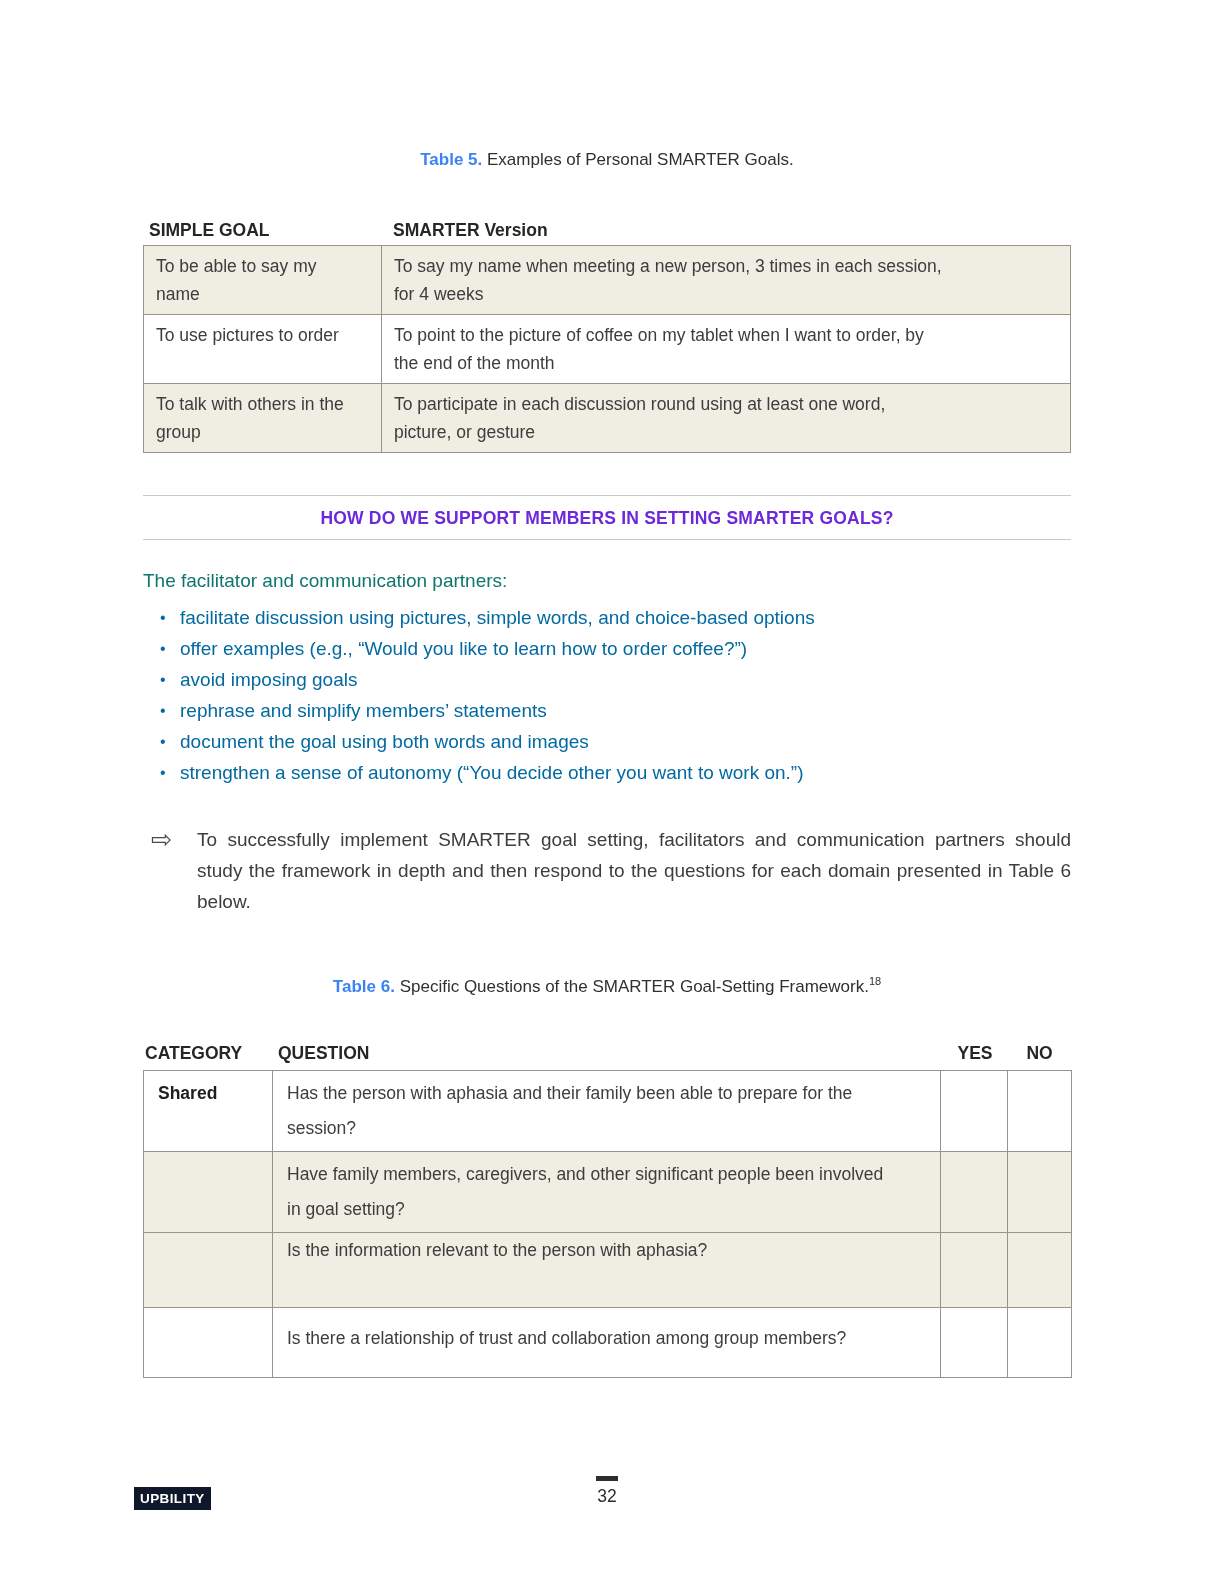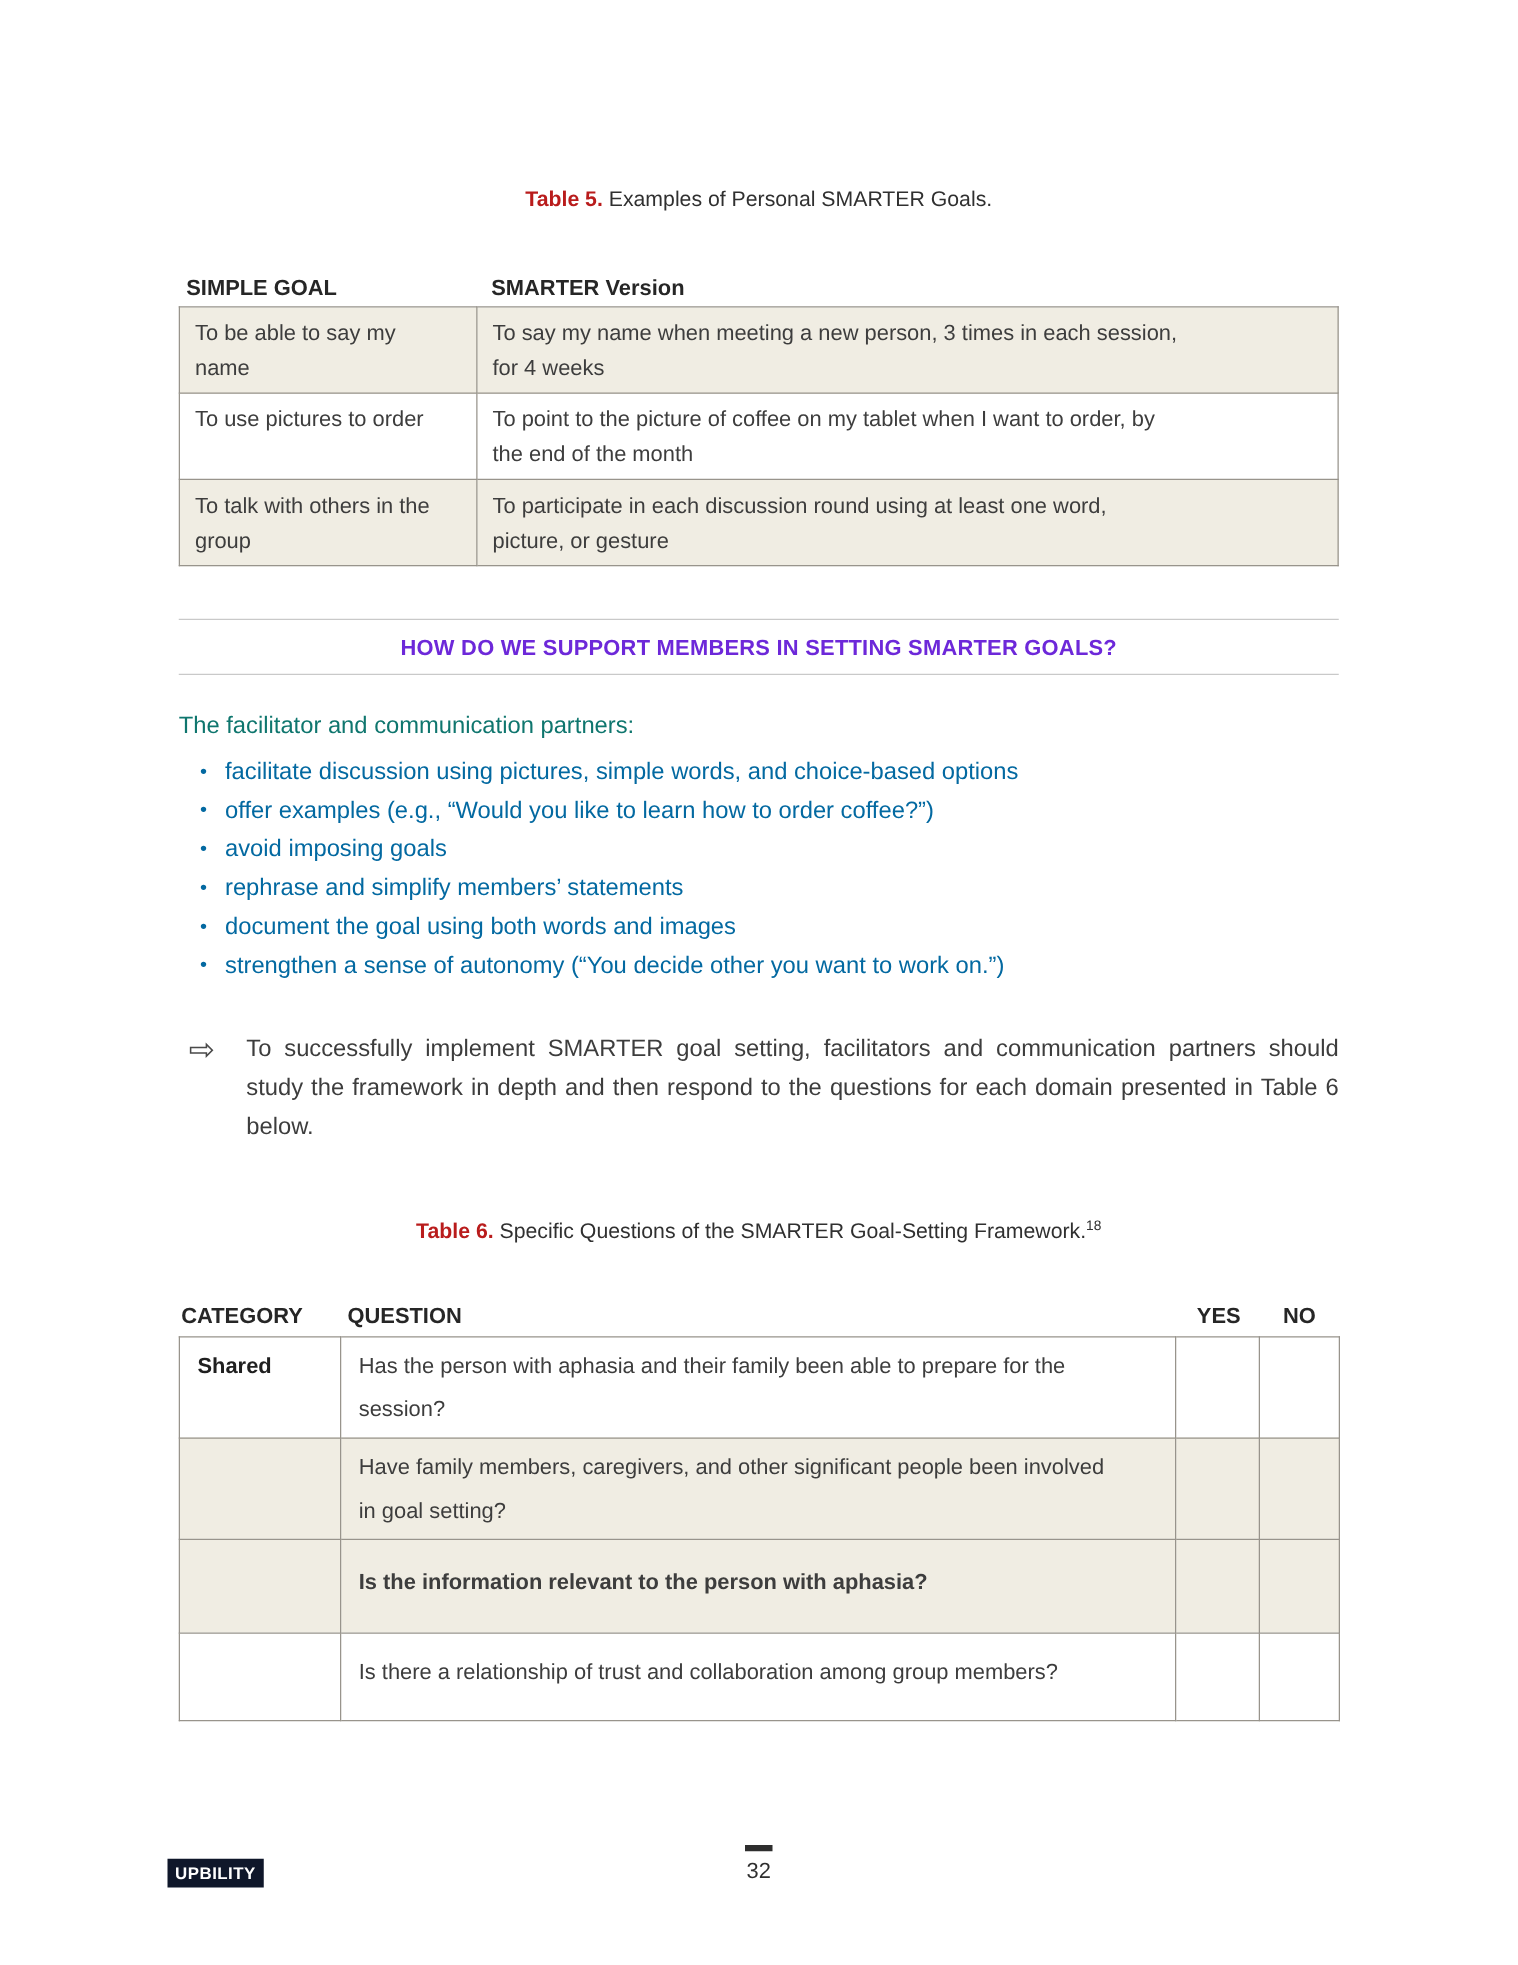--- a/index.html
+++ b/index.html
@@ -9,21 +9,21 @@
     font-family:"Liberation Sans", sans-serif;
     color:#3d3d3d;
     position:relative;
     overflow:hidden;
   }
   .page { position:relative; width:1214px; height:1572px; }
   .content { width:928px; margin:0 auto; }
 
   
   .caption { text-align:center; font-size:17px; color:#303030; }
-  .caption b { color:#b91c1c; }
+  .caption b { color:#3b82f6; }
   .t5-caption { padding-top:150px; }
   .t6-caption { margin-top:58px; }
   sup { font-size:11px; vertical-align:super; }
 
   
   .t5-head { display:flex; margin-top:50px; font-weight:bold; font-size:17.5px; color:#262626; }
   .t5-head .h1 { width:238px; padding-left:6px; }
   .t5-head .h2 { padding-left:12px; }
   table { border-collapse:collapse; width:928px; table-layout:fixed; }
   td { border:1px solid #98948c; vertical-align:top; font-size:17.5px; white-space:pre-line; }
@@ -76,21 +76,21 @@
   .t6 .cat { width:129px; font-weight:bold; color:#1f1f1f; }
   .t6 .q { width:668px; }
   .t6 .yes { width:67px; }
   .t6 .no { width:64px; }
   .t6 tr.r1 { height:77px; }
   .t6 tr.r2 { height:78px; }
   .t6 tr.r3 { height:70px; }
   .t6 tr.r4 { height:75px; }
   .t6 tr.r5 { height:70px; }
   .t6 tr.r3 .q { padding-top:3px; }
-  .t6 tr.r4 .q { padding-top:16px;font-weight:bold; }
+  .t6 tr.r4 .q { padding-top:0; }
   .t6 tr.r5 .q { padding-top:13px; }
 
   
   .logo {
     position:absolute; left:134px; top:1487px;
     background:#0f172a; color:#ffffff;
     font-size:13.5px; font-weight:bold; letter-spacing:0.4px;
     padding:4px 6px; display:inline-block;
   }
   .pagenum {

